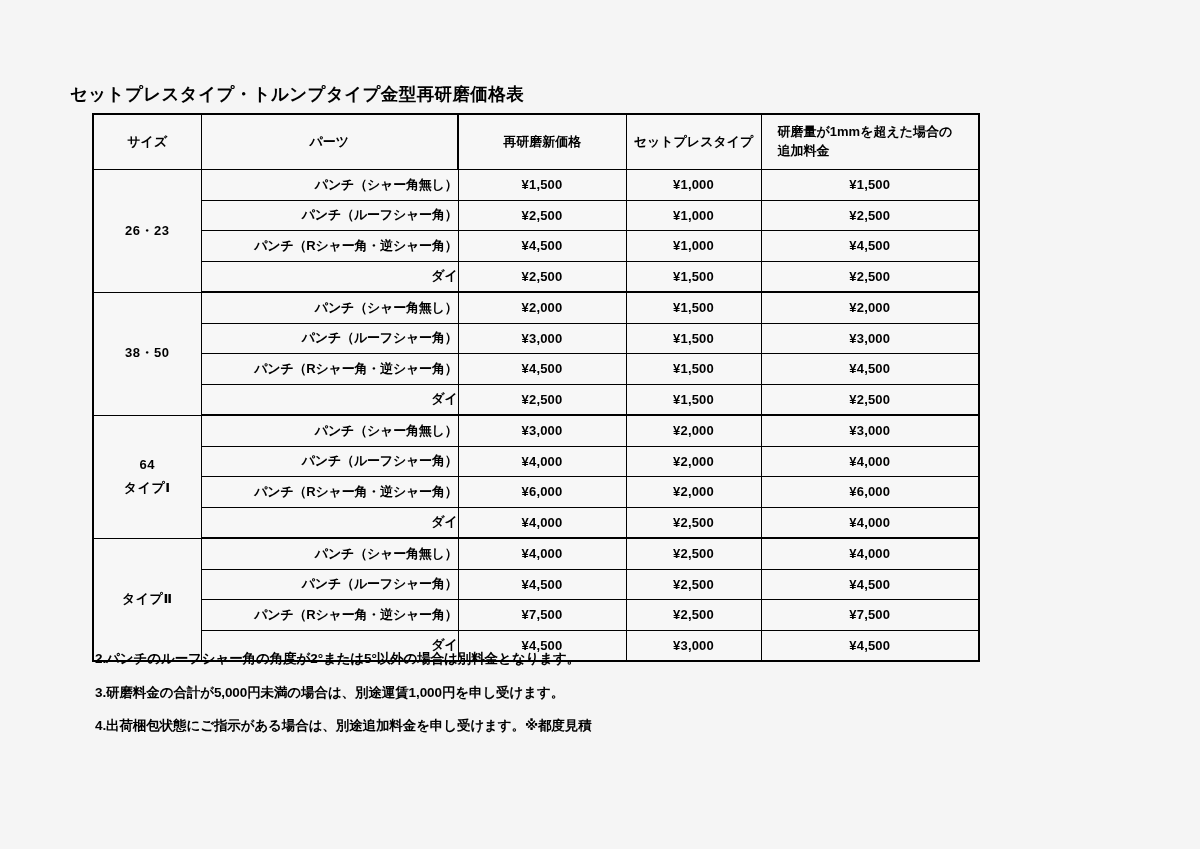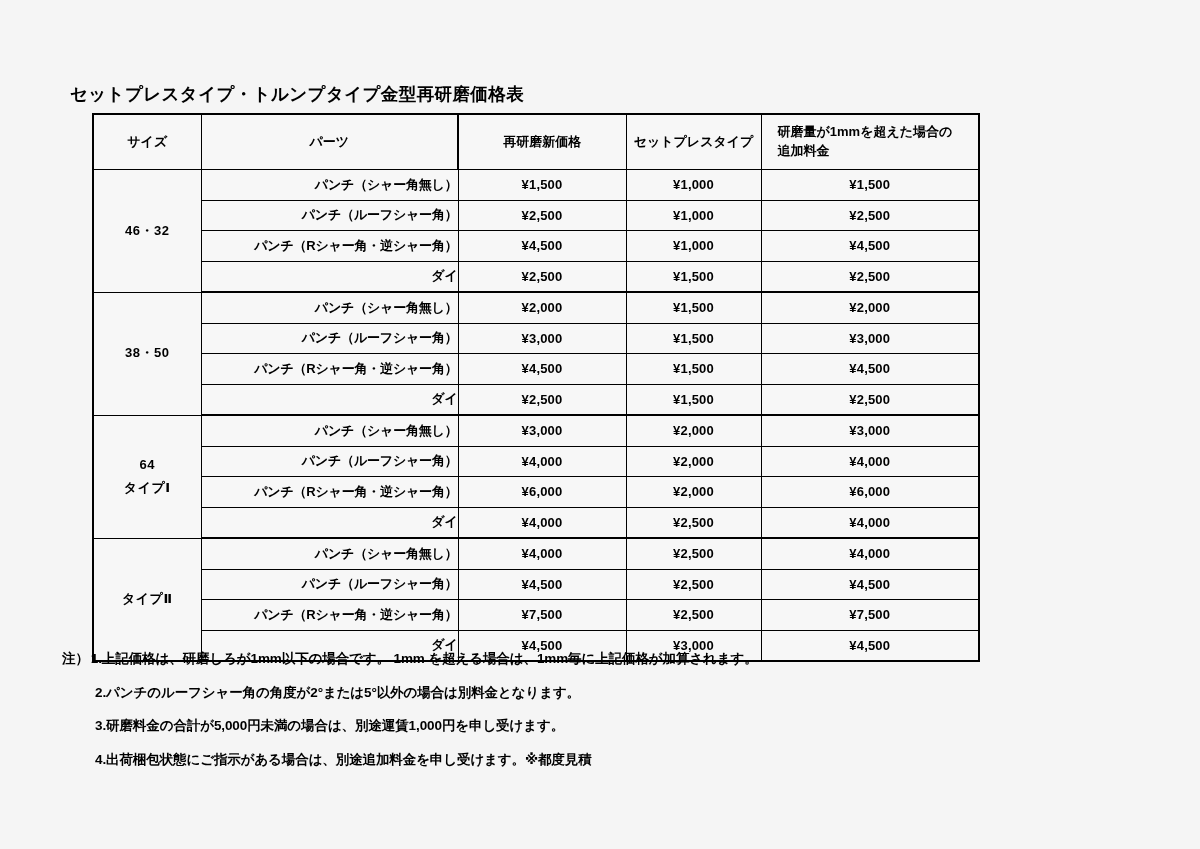--- a/index.html
+++ b/index.html
@@ -160,21 +160,21 @@
         <tr>
           <th class="th-size">サイズ</th>
           <th class="th-parts">パーツ</th>
           <th class="th-new">再研磨新価格</th>
           <th class="th-weld">セットプレスタイプ</th>
           <th class="th-over">研磨量が1mmを超えた場合の追加料金</th>
         </tr>
       </thead>
       <tbody id="table-body">
           <tr>
-            <td class="size-cell" rowspan="4">46・32</td>
+            <td class="size-cell" rowspan="4">26・23</td>
             <td class="parts-cell">パンチ（シャー角無し）</td>
             <td class="price-cell price-new">¥1,500</td>
             <td class="price-cell">¥1,000</td>
             <td class="price-cell">¥1,500</td>
           </tr>
           <tr>
             <td class="parts-cell">パンチ（ルーフシャー角）</td>
             <td class="price-cell price-new">¥2,500</td>
             <td class="price-cell">¥1,000</td>
             <td class="price-cell">¥2,500</td>
@@ -264,19 +264,18 @@
             <td class="parts-cell">ダイ</td>
             <td class="price-cell price-new">¥4,500</td>
             <td class="price-cell">¥3,000</td>
             <td class="price-cell">¥4,500</td>
           </tr>
         </tbody>
     </table>
   </div>
 
   <div class="notes" id="notes-container">
-      <div class="note-line first"><span class="note-prefix">注）</span><span>1.上記価格は、研磨しろが1mm以下の場合です。 1mm を超える場合は、1mm毎に上記価格が加算されます。</span></div>
       <div class="note-line indented"><span>2.パンチのルーフシャー角の角度が2°または5°以外の場合は別料金となります。</span></div>
       <div class="note-line indented"><span>3.研磨料金の合計が5,000円未満の場合は、別途運賃1,000円を申し受けます。</span></div>
       <div class="note-line indented"><span>4.出荷梱包状態にご指示がある場合は、別途追加料金を申し受けます。※都度見積</span></div>
     </div>
 
 </div>
 
 </body></html>

